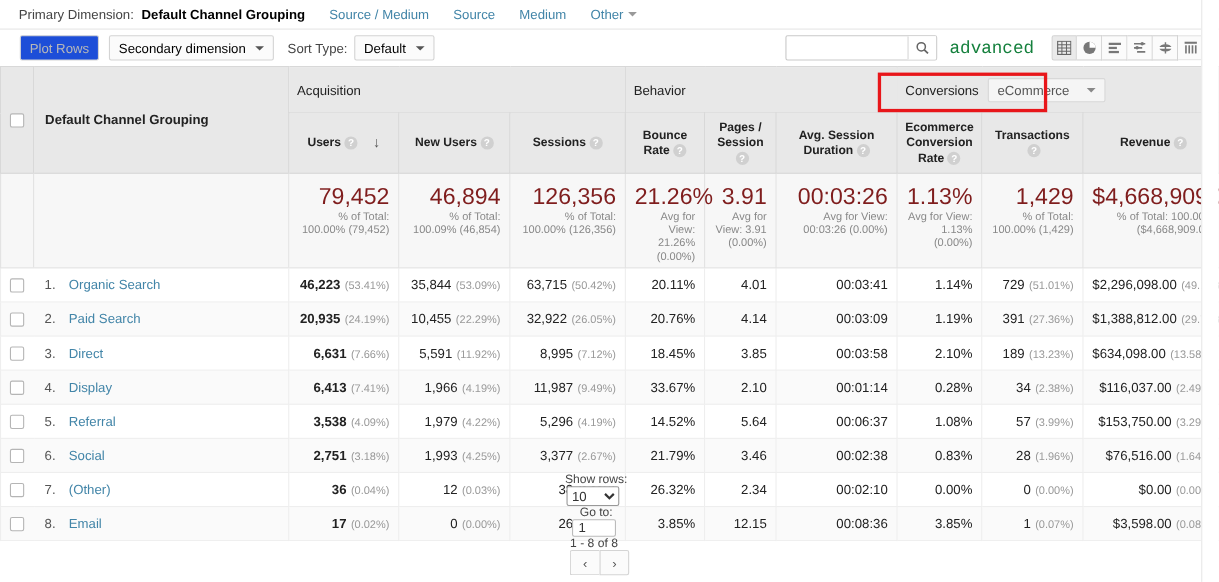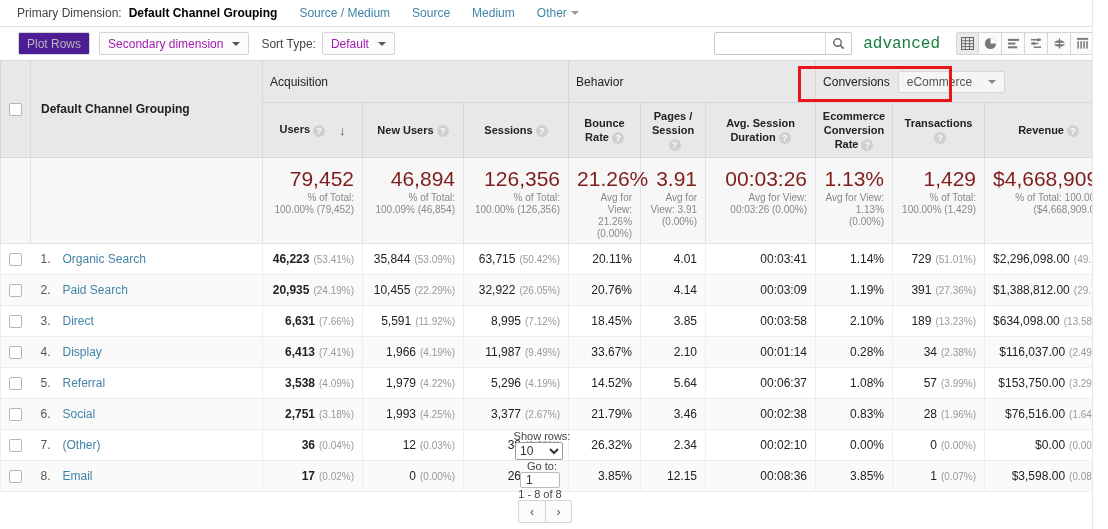--- a/index.html
+++ b/index.html
@@ -48,28 +48,28 @@
     padding: 0 14px 0 18px;
     background: #fff;
     position: relative;
   }
   .btn {
     height: 23px;
     border: 1px solid #d4d4d4;
     background: #fbfbfb;
     border-radius: 2px;
     font-size: 12px;
-    color: #a21caf;
+    color: #000000;
     display: inline-flex;
     align-items: center;
     padding: 0 8px;
     cursor: pointer;
     white-space: nowrap;
   }
-  .btn.disabled { color: #b8b8b8; background: #4c1d95; cursor: default; }
+  .btn.disabled { color: #b8b8b8; background: #1d4ed8; cursor: default; }
   .btn .caret {
     display: inline-block; width: 0; height: 0; margin-left: 9px;
     border-left: 4px solid transparent; border-right: 4px solid transparent;
     border-top: 4px solid #555;
   }
   .tb-label { font-size: 12px; color: #444; margin: 0 6px 0 12px; }
   .spacer { flex: 1; }
   .searchwrap {
     display: flex; align-items: center; height: 23px;
     border: 1px solid #c9c9c9; border-radius: 2px; background: #fff;

